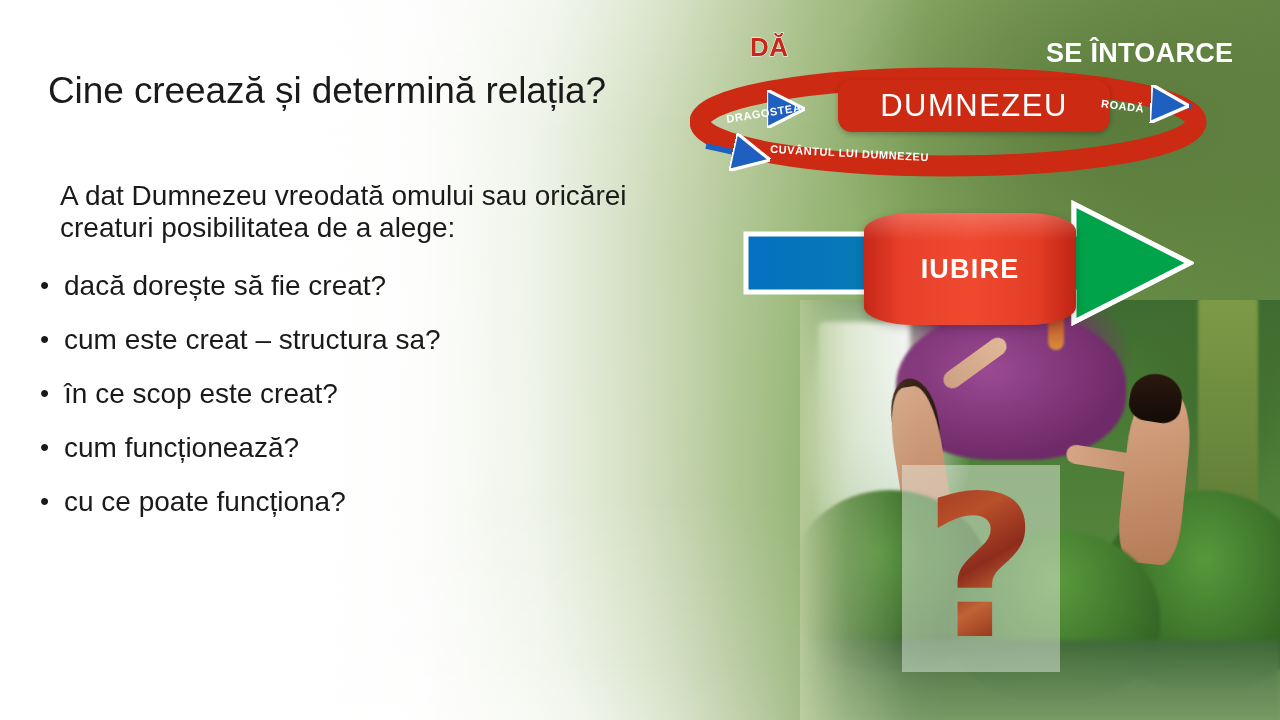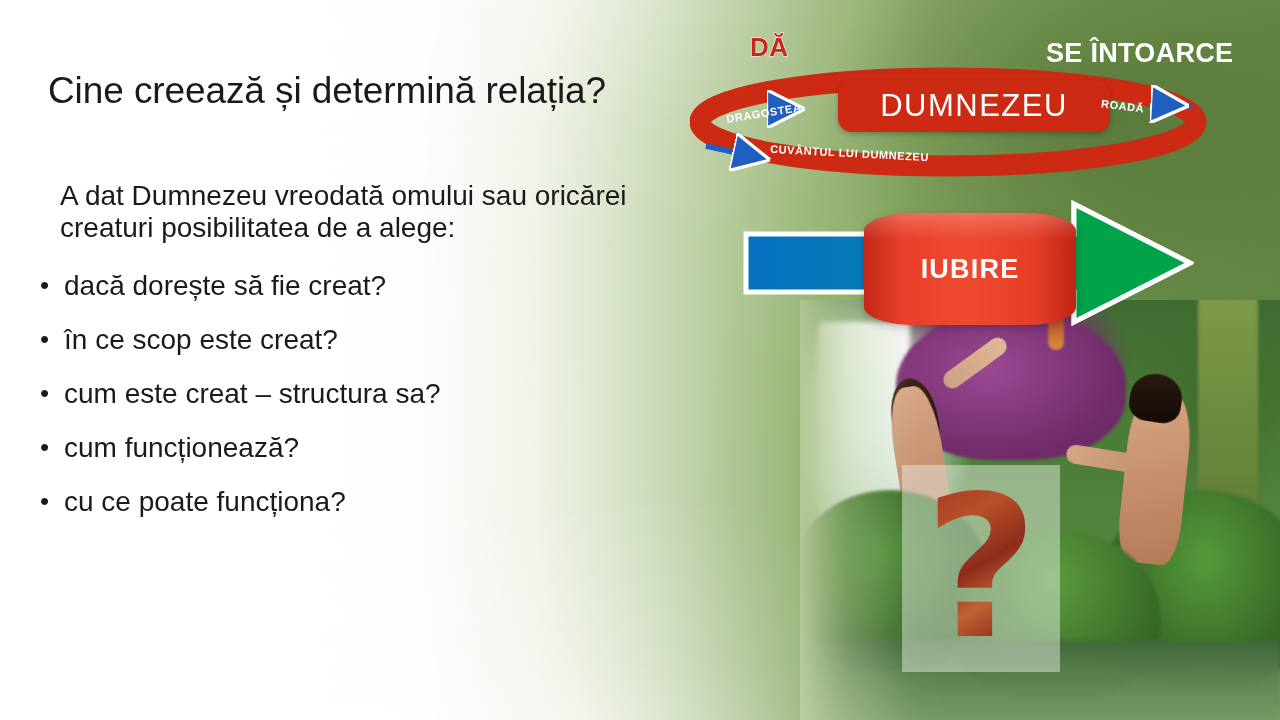--- a/index.html
+++ b/index.html
@@ -286,22 +286,22 @@
   </div>
 
   <div class="bg-whitewash"></div>
   <div class="bg-whitewash-v"></div>
 
   <div class="title">Cine creează și determină relația?</div>
   <div class="body-para">A dat Dumnezeu vreodată omului sau oricărei creaturi posibilitatea de a alege:</div>
 
   <ul class="bullets">
     <li>dacă dorește să fie creat?</li>
+    <li>cum este creat – structura sa?</li>
     <li>în ce scop este creat?</li>
-    <li>cum este creat – structura sa?</li>
     <li>cum funcționează?</li>
     <li>cu ce poate funcționa?</li>
   </ul>
 
   <div class="cycle">
     <svg width="580" height="165" viewBox="0 0 580 165">
       <ellipse cx="258" cy="104" rx="248" ry="44" fill="none" stroke="#cc2a12" stroke-width="21"></ellipse>
     </svg>
   </div>
 

